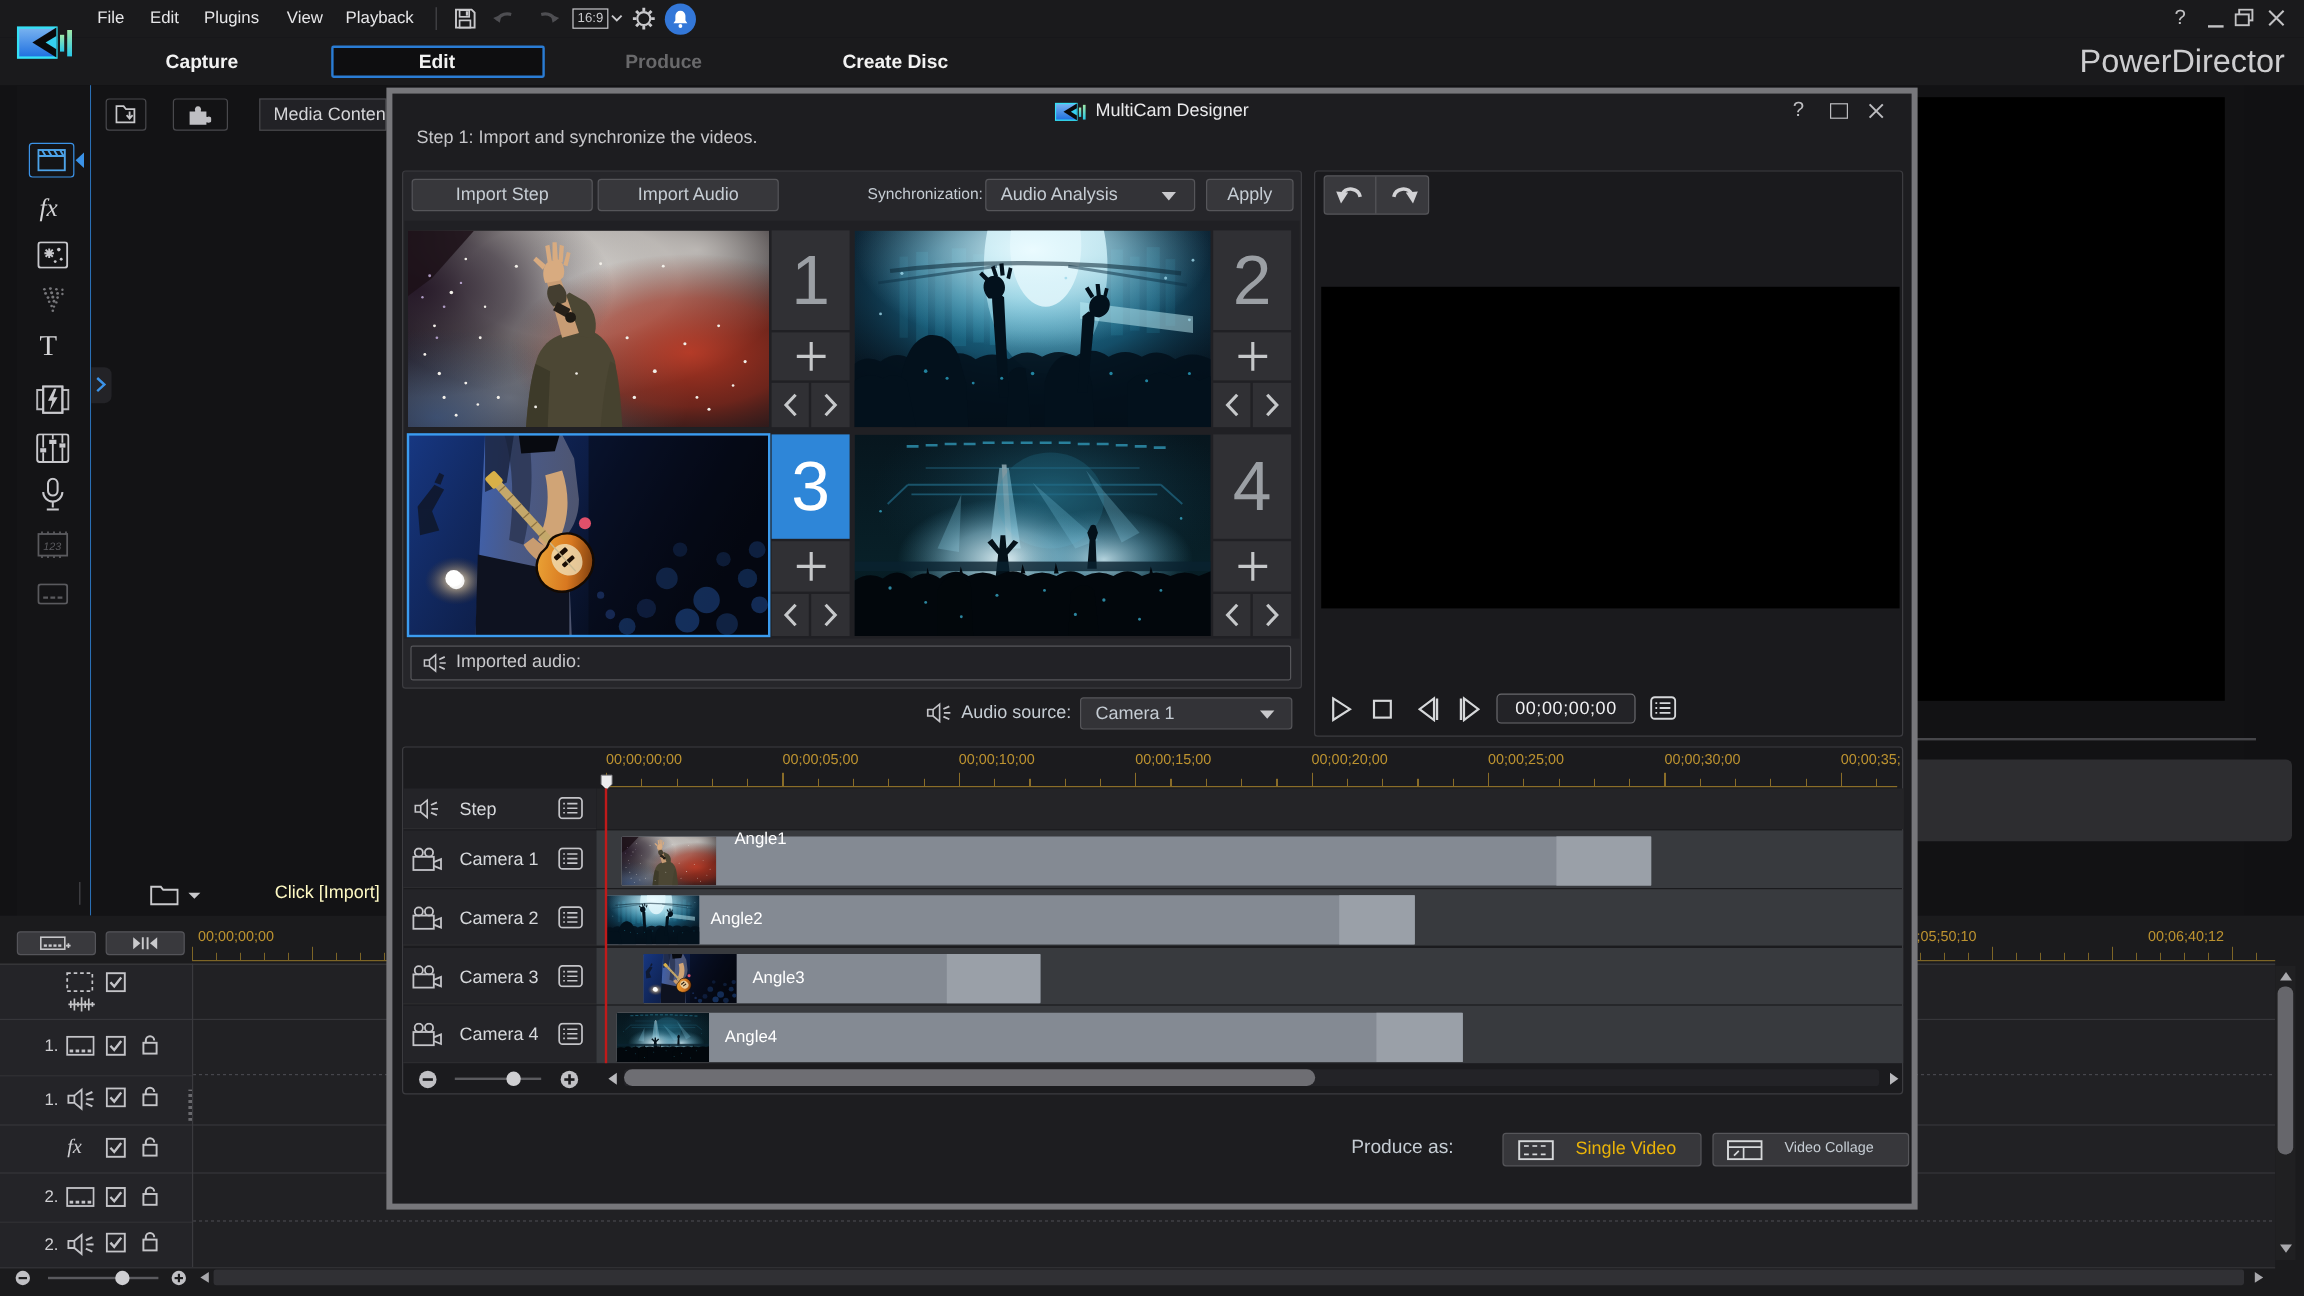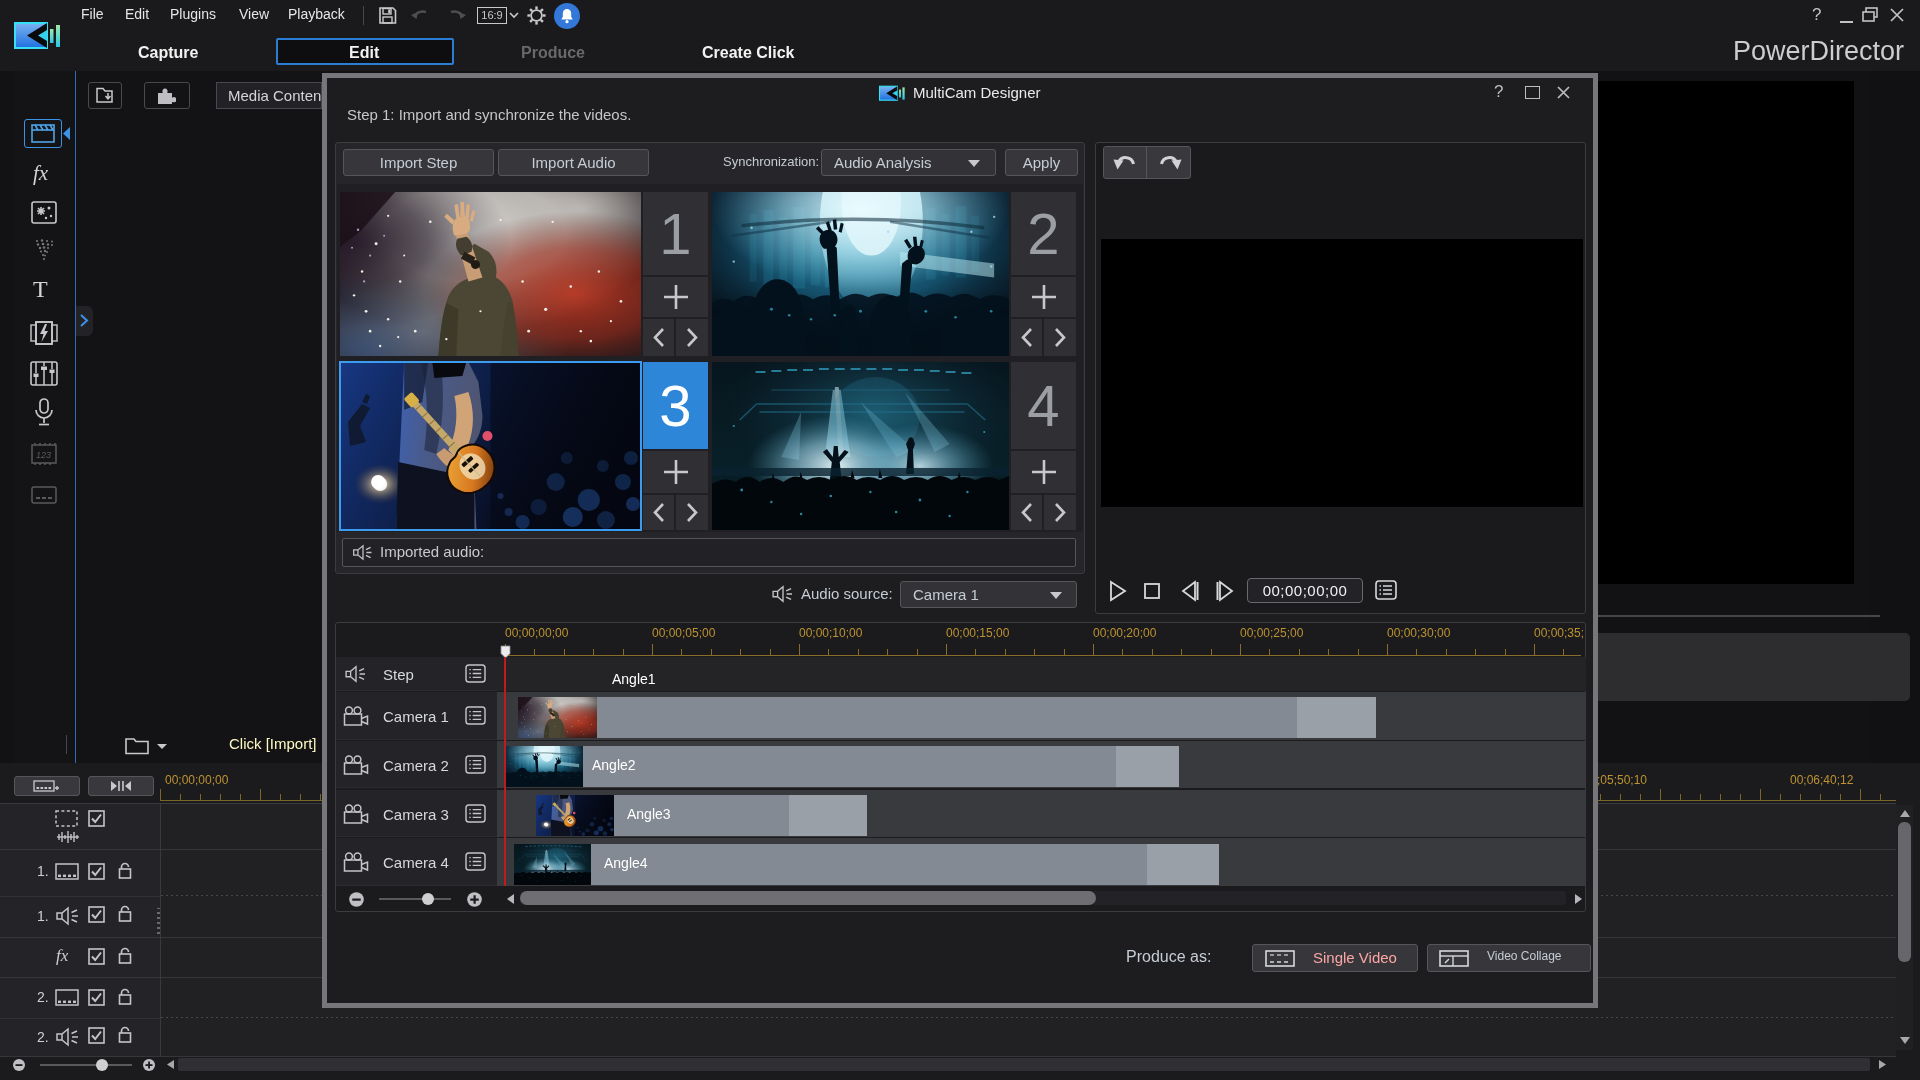--- a/index.html
+++ b/index.html
@@ -129,21 +129,21 @@
   </svg>
   <svg class="abs" style="left:1889px;top:7px" width="16" height="16" viewBox="0 0 16 16">
     <path d="M2 2 L14 14 M14 2 L2 14" stroke="#c2c2c4" stroke-width="1.7"></path>
   </svg>
 
   
   <span class="tabitem" style="left:138px">Capture</span>
   <div class="abs" style="left:276px;top:38px;width:178px;height:27px;border:2px solid #2a7cd4;background:#0e0e10;border-radius:2px"></div>
   <span class="tabitem" style="left:349px">Edit</span>
   <span class="tabitem" style="left:521px;color:#69696b">Produce</span>
-  <span class="tabitem" style="left:702px">Create Click</span>
+  <span class="tabitem" style="left:702px">Create Disc</span>
   <span class="abs" style="left:1733px;top:36px;font-size:27px;color:#cdcdcf">PowerDirector</span>
 
   
   <div class="abs" id="iconstrip"></div>
   <div class="abs" style="left:75px;top:71px;width:1px;height:692px;background:#2a6fb4"></div>
 
   
   <div class="abs" style="left:24px;top:119px;width:38px;height:29px;border:1.5px solid #3b93e8;border-radius:3px"></div>
   <svg class="abs" style="left:31px;top:124px" width="24" height="19" viewBox="0 0 24 19">
     <g fill="none" stroke="#4da3e8" stroke-width="1.6">
@@ -1032,21 +1032,21 @@
     <div class="trkrow" style="top:614px;height:48px"></div>
     <div class="trkrow" style="top:663px;height:47px"></div>
     <div class="trkrow" style="top:712px;height:47px"></div>
     <div class="trkrow" style="top:760px;height:48px"></div>
 
     <div class="clip" style="left:191px;top:619px;width:858px;height:41px"></div>
     <div class="cliplight" style="left:970px;top:619px;width:79px;height:41px"></div>
     <svg class="abs" style="left:191px;top:619px" width="79" height="41">
           <use href="#im1"></use>
         </svg>
-    <span class="abs" style="left:285px;top:593px;color:#fff;font-size:14px">Angle1</span>
+    <span class="abs" style="left:285px;top:612px;color:#fff;font-size:14px">Angle1</span>
 
     <div class="clip" style="left:178px;top:668px;width:674px;height:41px"></div>
     <div class="cliplight" style="left:789px;top:668px;width:63px;height:41px"></div>
     <svg class="abs" style="left:178px;top:668px" width="78" height="41">
           <use href="#im2"></use>
         </svg>
     <span class="abs" style="left:265px;top:679px;color:#fff;font-size:14px">Angle2</span>
 
     <div class="clip" style="left:209px;top:717px;width:331px;height:41px"></div>
     <div class="cliplight" style="left:462px;top:717px;width:78px;height:41px"></div>
@@ -1087,21 +1087,21 @@
           <path d="M2 1 L9 6 L2 11 Z" fill="#b8b8bc"></path>
         </svg>
 
     <span class="abs" style="left:799px;top:870px;font-size:16px;color:#c5ccd3">Produce as:</span>
     <div class="btn" style="left:925px;top:866px;width:166px;height:28px"></div>
     <svg class="abs" style="left:938px;top:872px" width="30" height="17" viewBox="0 0 30 17">
       <rect x="1" y="1" width="28" height="15" fill="none" stroke="#d6d8da" stroke-width="1.6"></rect>
       <path d="M5 12 h4 M12 12 h4 M19 12 h4" stroke="#d6d8da" stroke-width="1.6"></path>
       <path d="M5 5 h4 M12 5 h4 M19 5 h4" stroke="#d6d8da" stroke-width="1.6" opacity="0.8"></path>
     </svg>
-    <span class="abs" style="left:986px;top:871px;font-size:15px;color:#fca5a5">Single Video</span>
+    <span class="abs" style="left:986px;top:871px;font-size:15px;color:#eab308">Single Video</span>
     <div class="btn" style="left:1100px;top:866px;width:164px;height:28px"></div>
     <svg class="abs" style="left:1112px;top:872px" width="30" height="17" viewBox="0 0 30 17">
       <rect x="1" y="1" width="28" height="15" fill="none" stroke="#d6d8da" stroke-width="1.6"></rect>
       <path d="M1 6 h28" stroke="#d6d8da" stroke-width="1.4"></path>
       <path d="M14 6 v10" stroke="#d6d8da" stroke-width="1.4"></path>
       <path d="M6 13 l4 -4" stroke="#d6d8da" stroke-width="1.4"></path>
     </svg>
     <span class="abs" style="left:1160px;top:871px;font-size:12px;color:#c5ccd3">Video Collage</span>
 
   </div>

